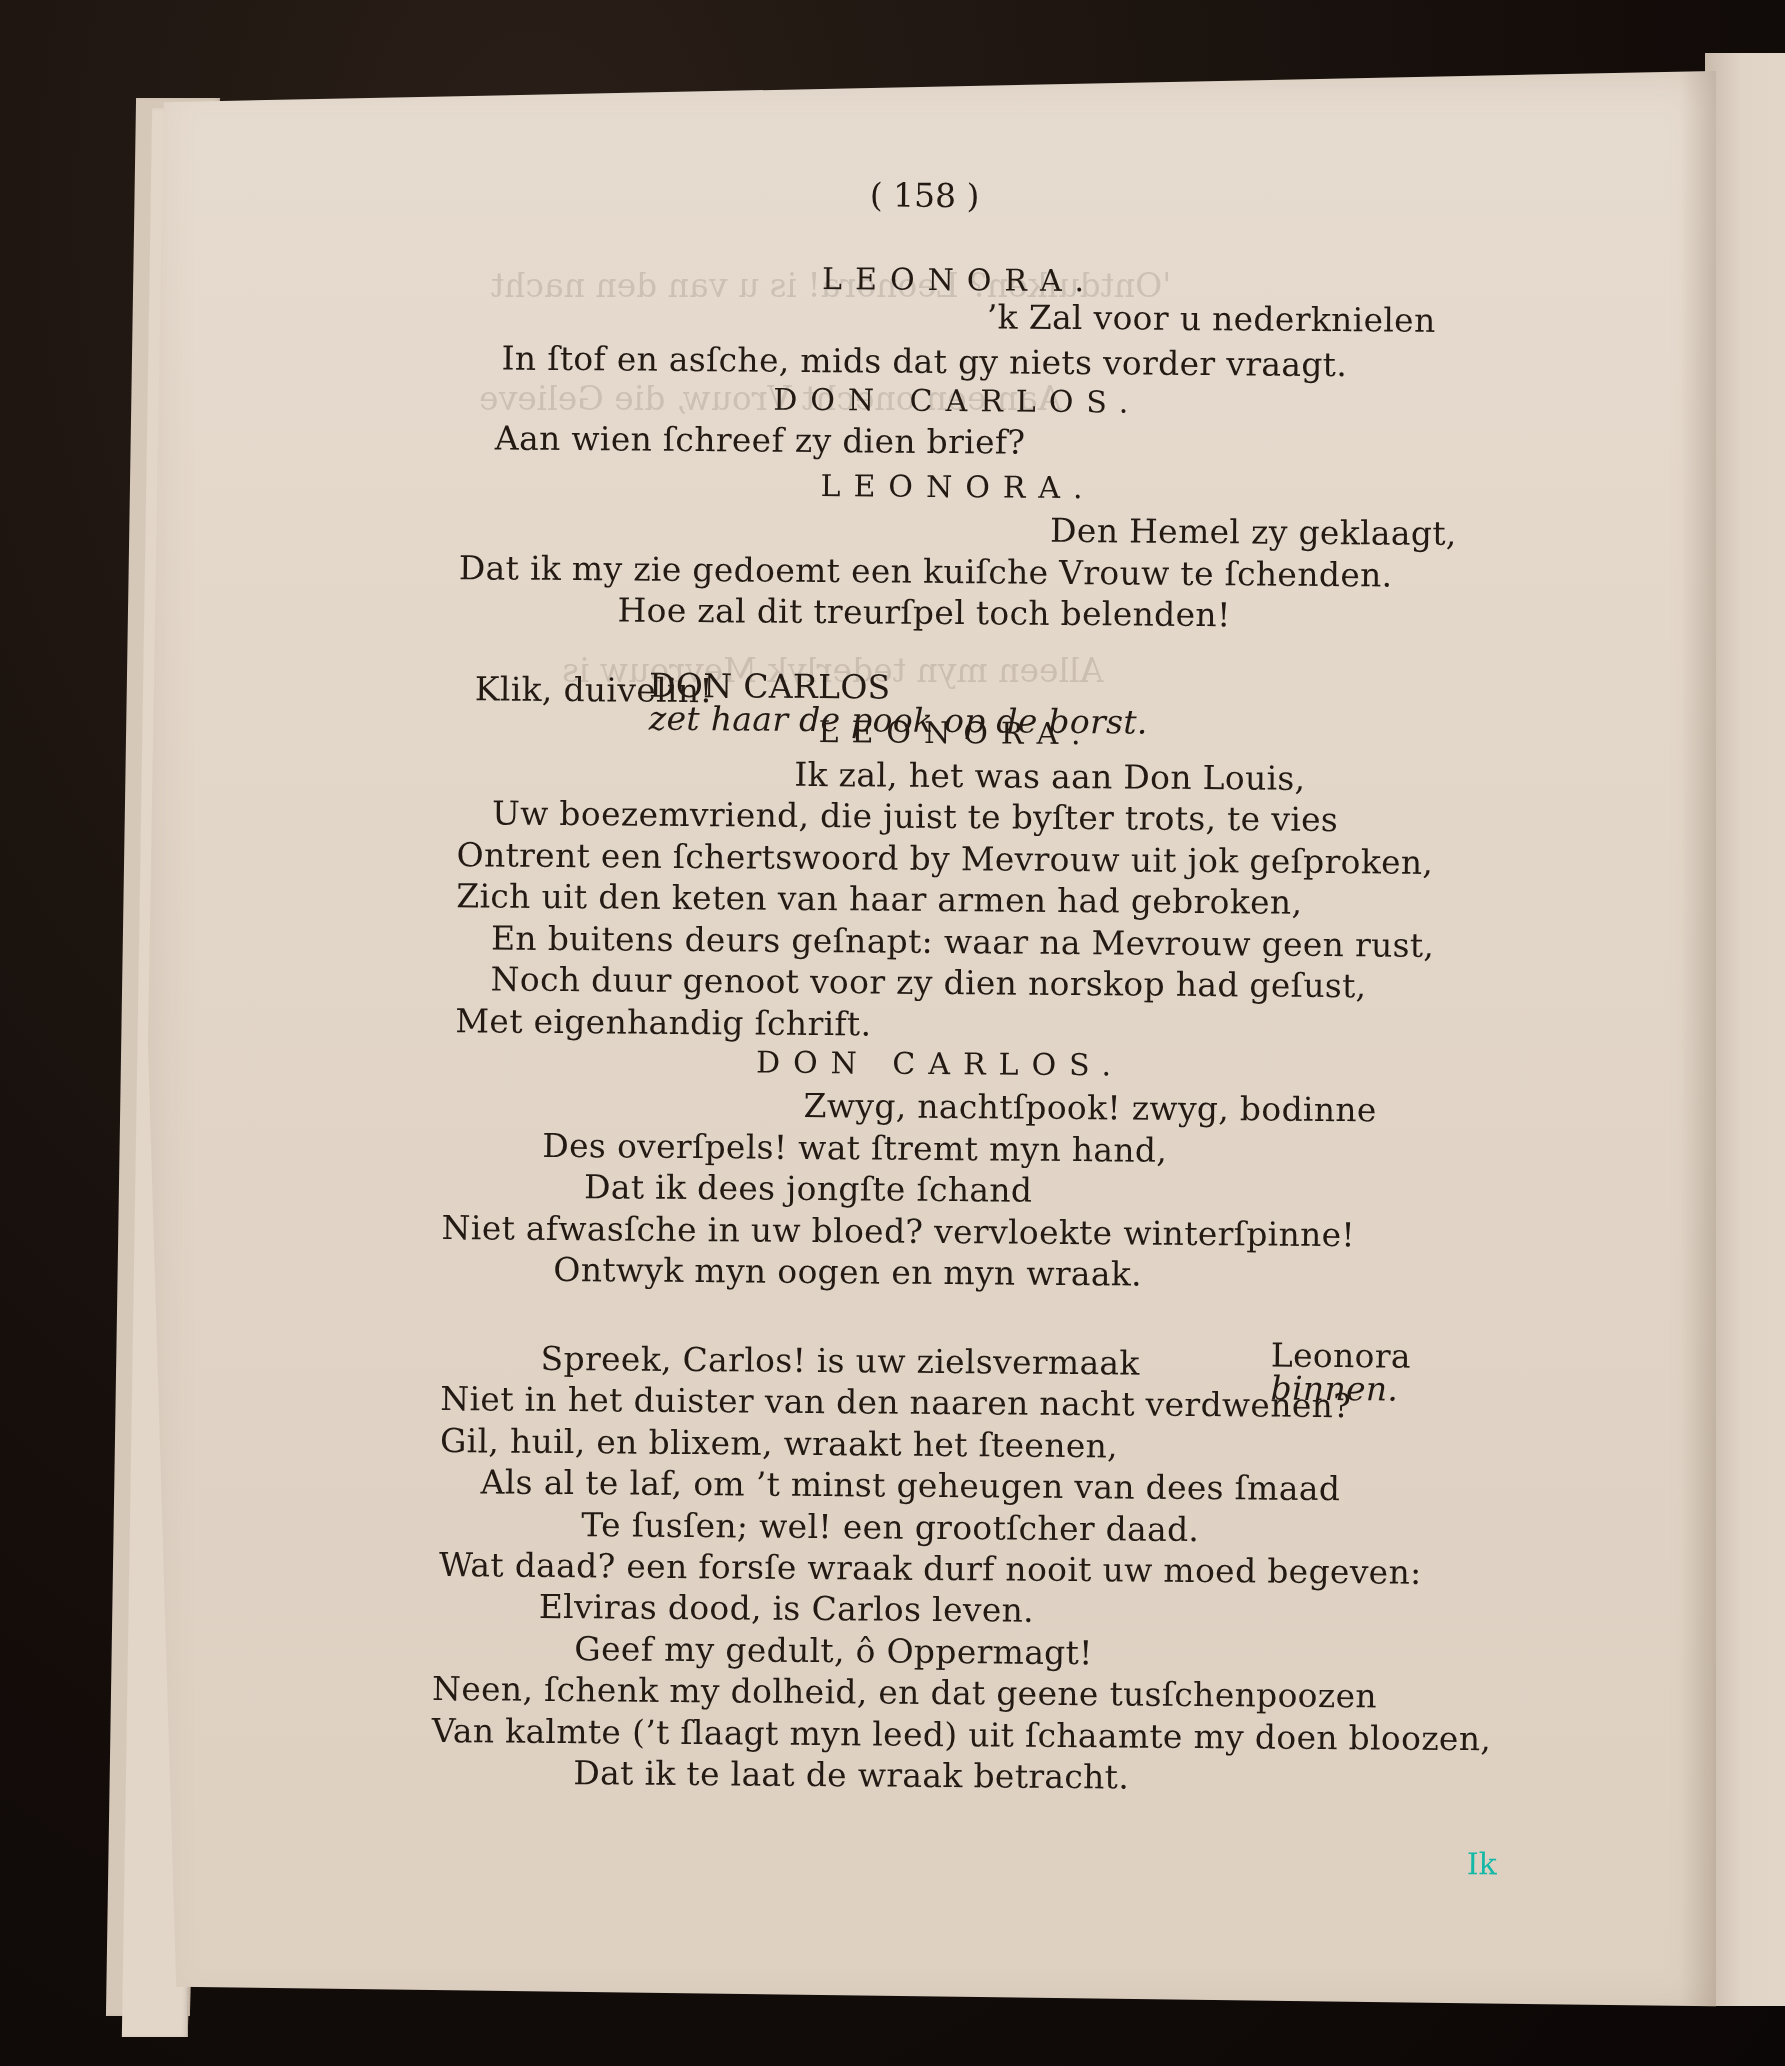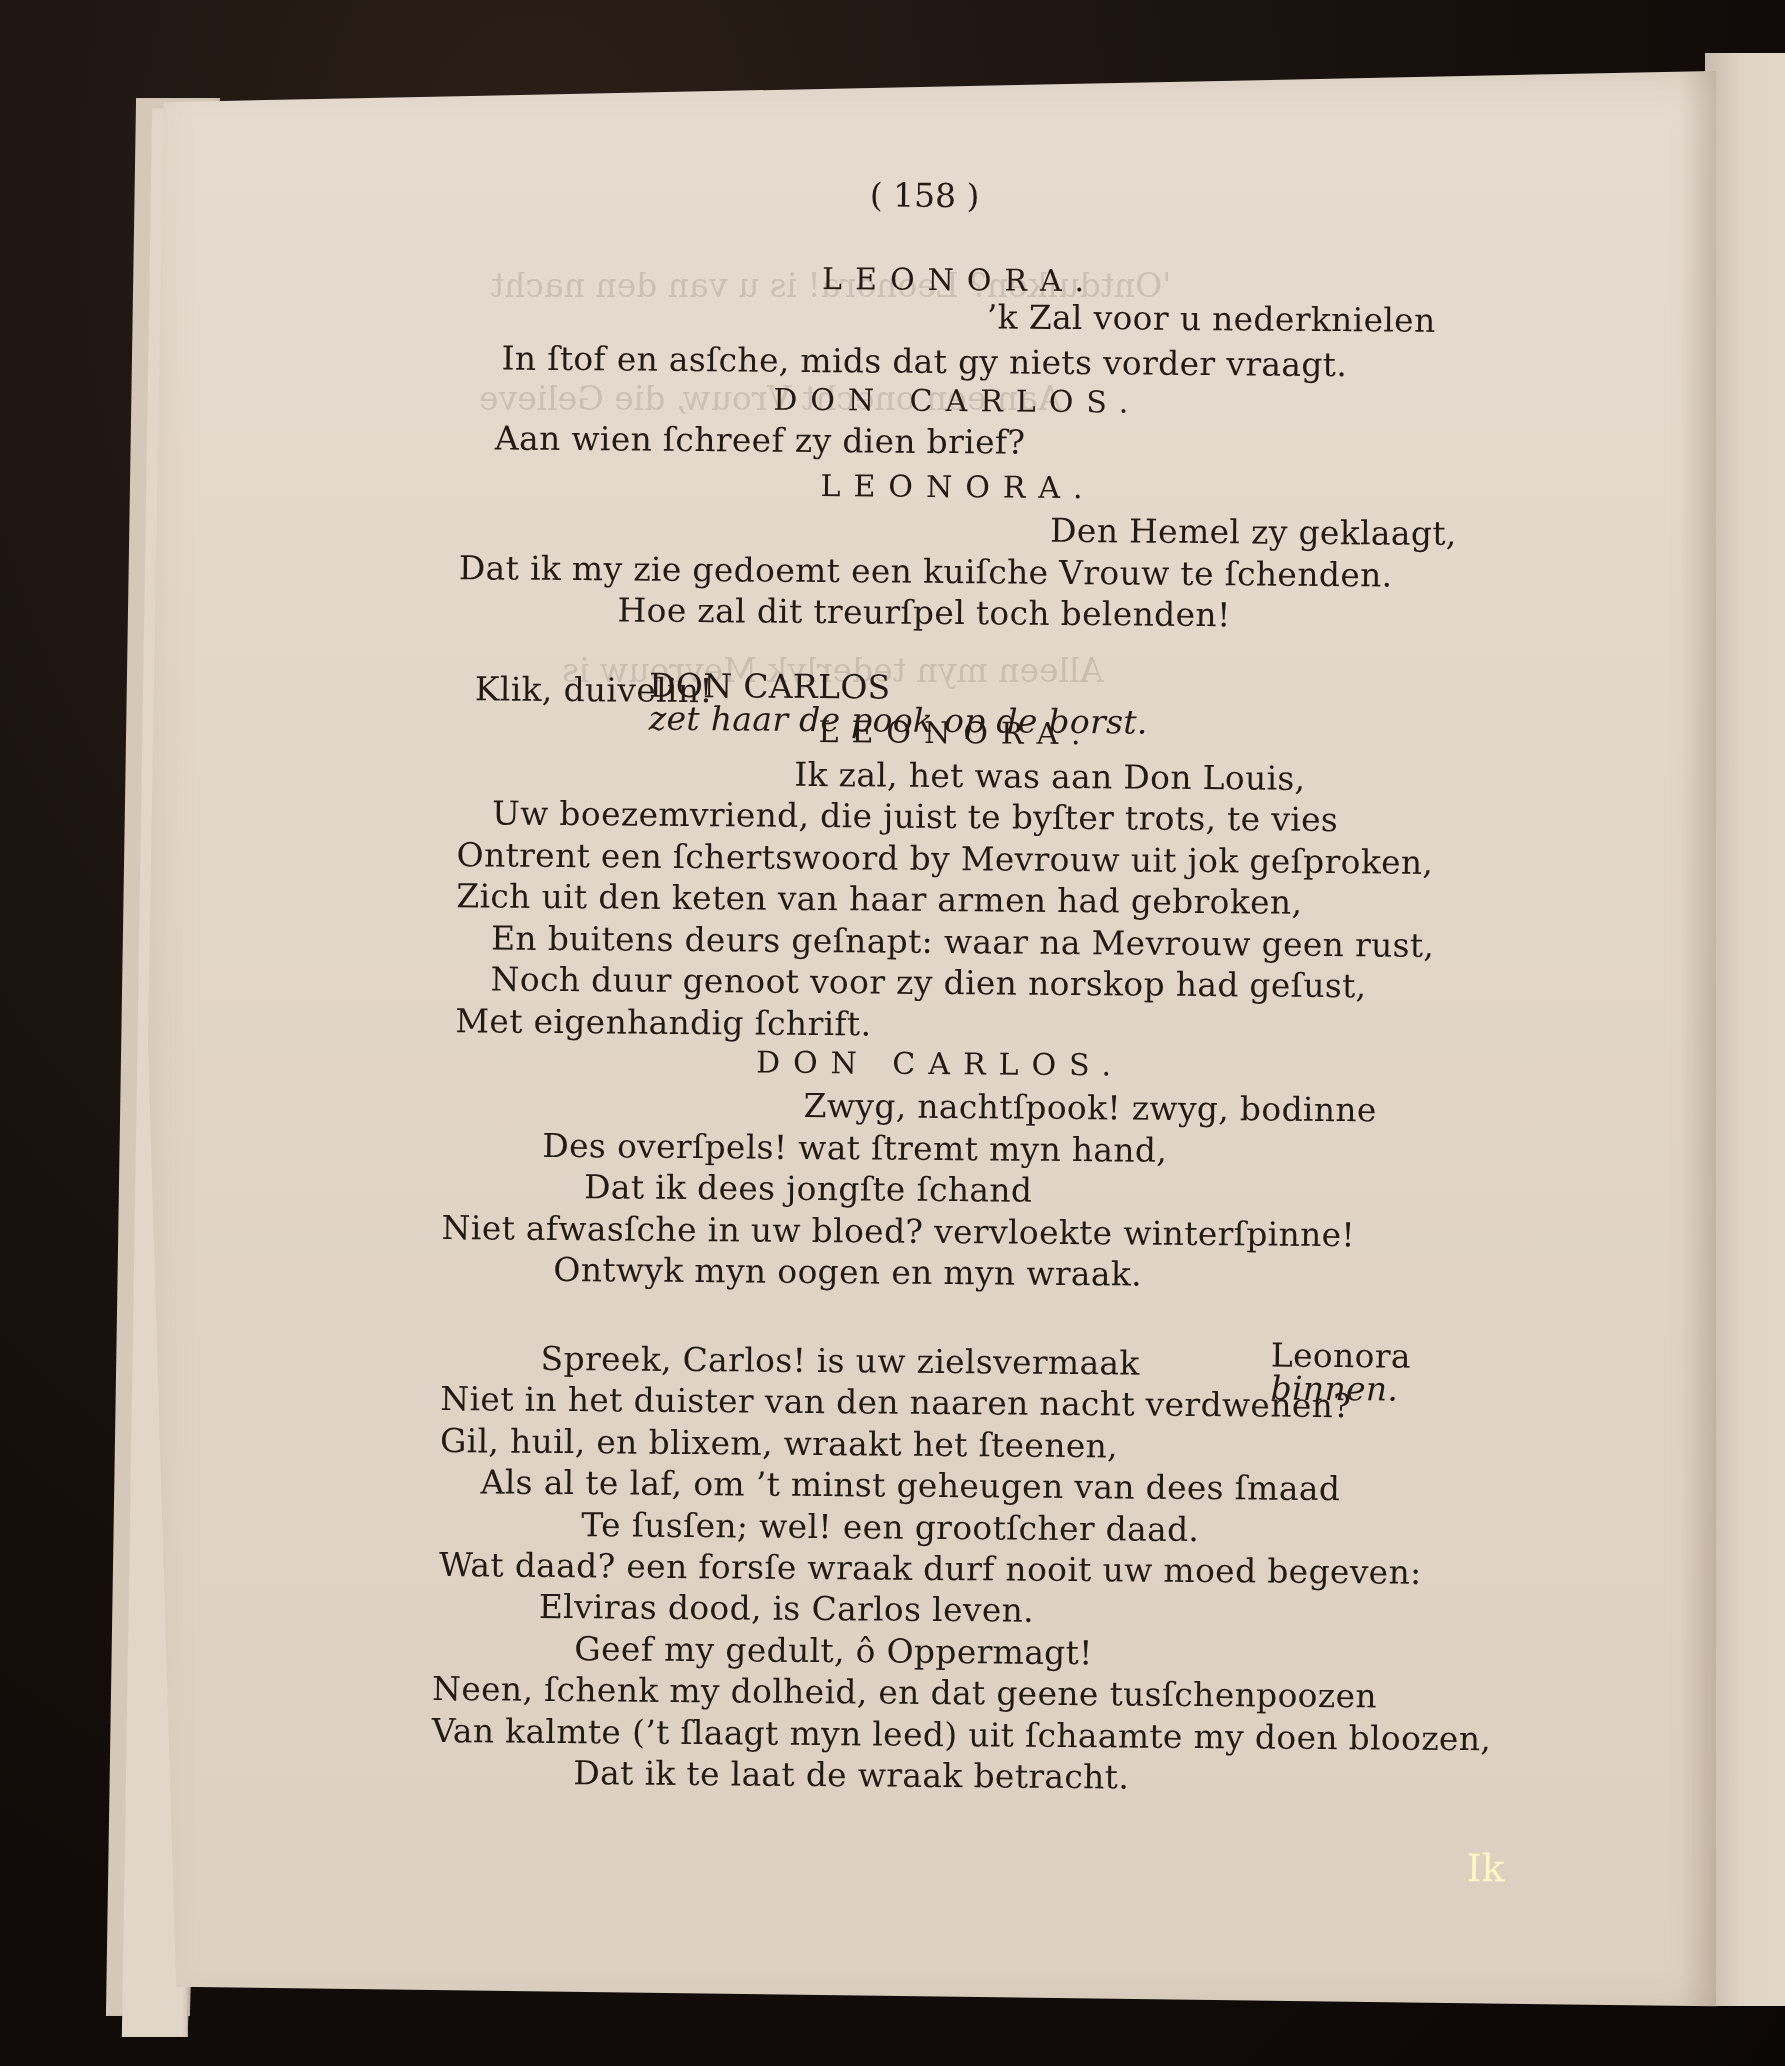--- a/index.html
+++ b/index.html
@@ -47,21 +47,21 @@
       letter-spacing: 0.3px;
     }
     .speaker {
       position: absolute; white-space: pre; font-size: 30px; line-height: 1;
       letter-spacing: 13px; font-variant: small-caps;
     }
     .page-number {
       position: absolute; white-space: pre; font-size: 33px;
     }
     .italic { font-style: italic; }
-    .catchword { position: absolute; font-size: 38px; color: #fef9c3; text-align: center; }
+    .catchword { position: absolute; font-size: 30px; color: #14b8a6; text-align: center; }
     .ghost {
       position: absolute; color: rgba(60,45,35,0.14); font-size: 33px; white-space: pre;
       transform: scaleX(-1); filter: blur(0.6px);
     }
   </style>
 </head>
 <body>
 
 <div class="backdrop"></div>
 <div class="facing-page"></div>

